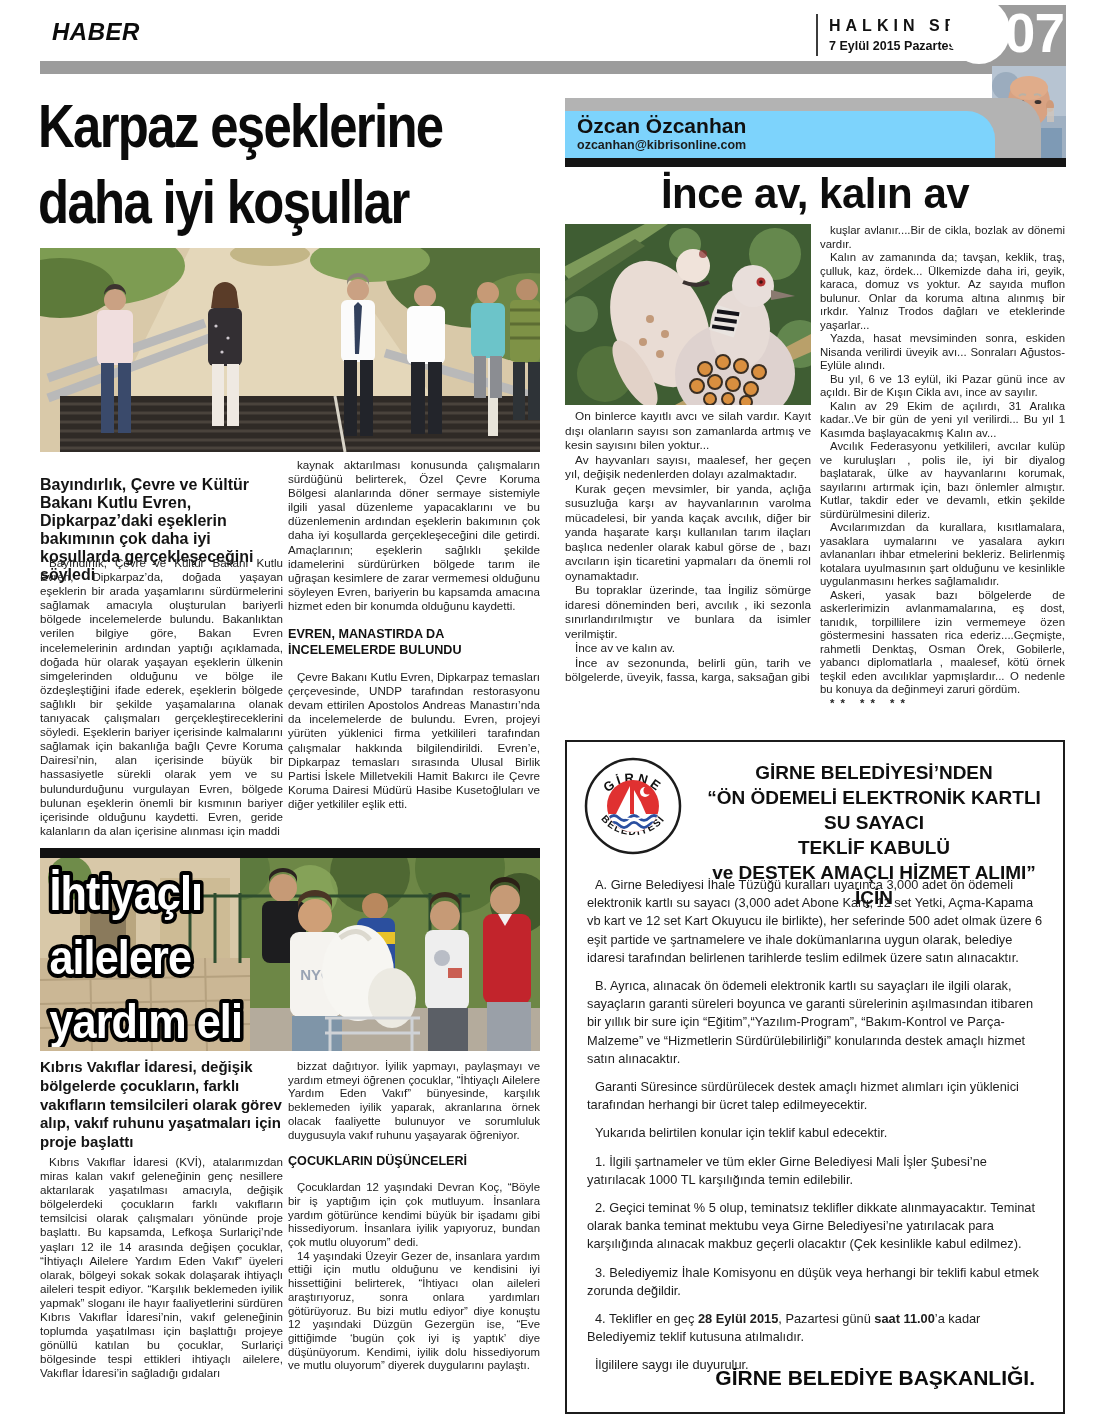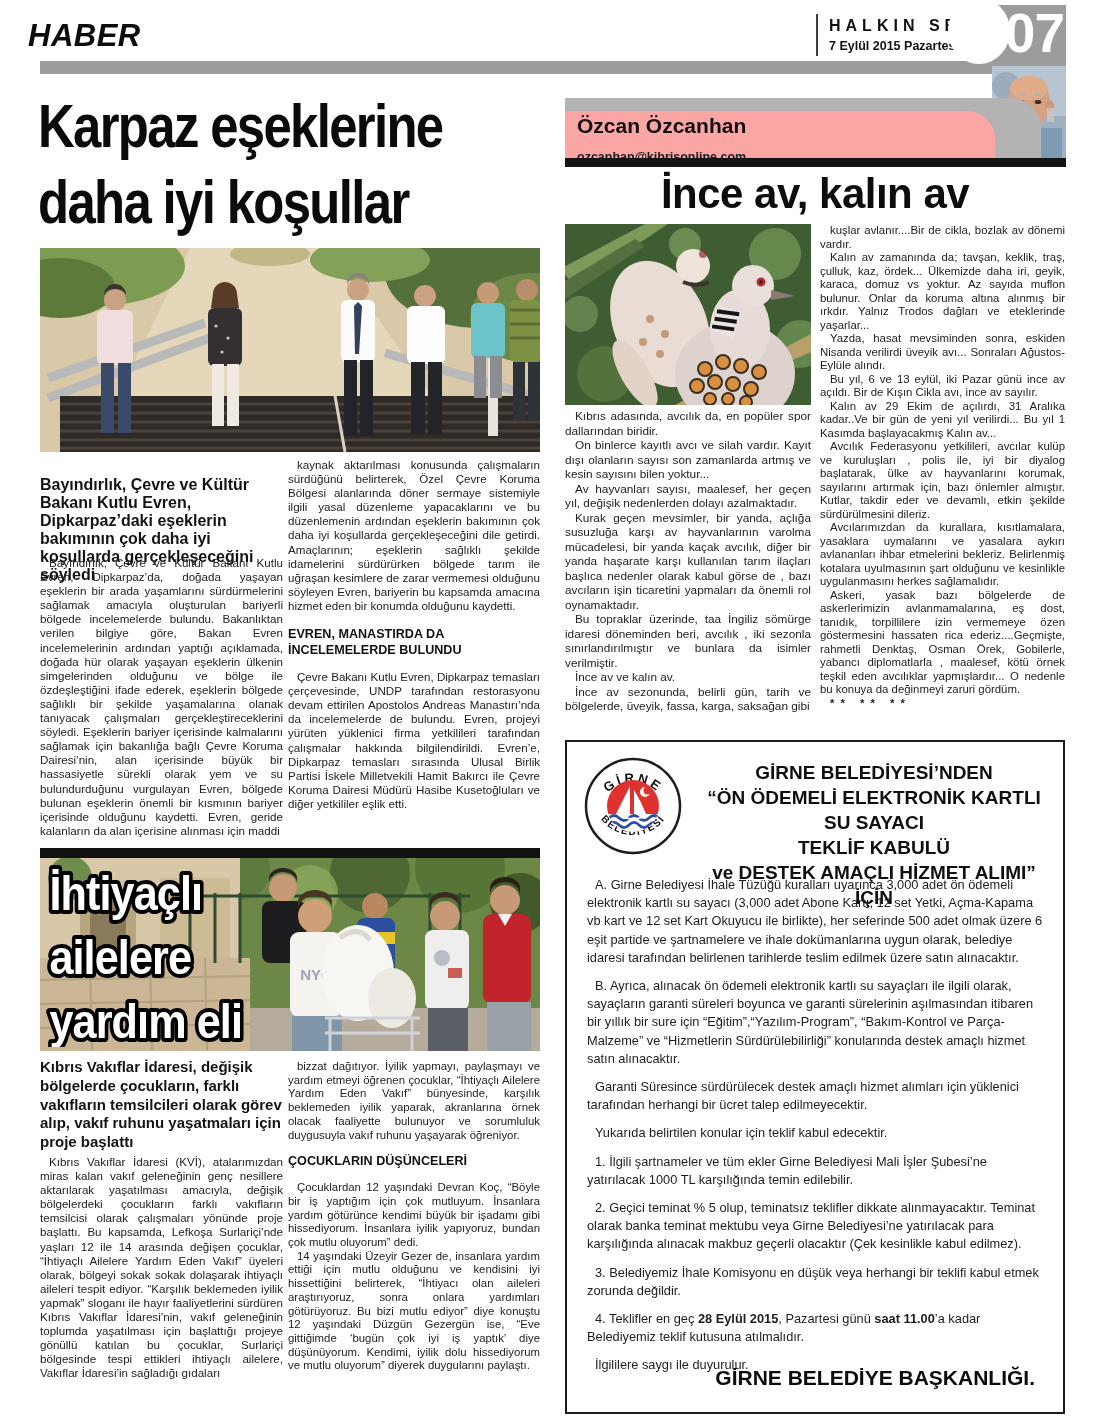--- a/index.html
+++ b/index.html
@@ -4,21 +4,21 @@
 <style>
   * { margin:0; padding:0; box-sizing:border-box; }
   html,body { background:#ffffff; }
   #page {
     position:relative; width:1102px; height:1417px; background:#fff;
     font-family:"Liberation Sans", sans-serif; color:#1b1b1b; overflow:hidden;
   }
   .abs { position:absolute; }
 
   
-  #haber { left:28px; top:18px; font-size:31px; font-weight:900; font-style:italic; letter-spacing:0.5px; color:#0c0c0c; }
+  #haber { left:52px; top:18px; font-size:24px; font-weight:900; font-style:italic; letter-spacing:0.5px; color:#0c0c0c; }
   #header-rule { left:40px; top:61px; width:1026px; height:13px; background:#9c9c9c; }
   #mast-divider { left:816px; top:14px; width:2px; height:42px; background:#3c3c3c; }
   #masthead { left:829px; top:17px; font-size:16px; font-weight:bold; letter-spacing:5px; color:#111; }
   #mast-date { left:829px; top:39px; font-size:12.5px; font-weight:bold; color:#111; }
   #pagenum-box { left:985px; top:5px; width:81px; height:57px; background:#9c9c9c; }
   #pagenum-notch { left:948px; top:-2px; width:62px; height:66px; border-radius:50%; background:#fff; }
   #pagenum { left:1000px; top:5px; width:64px; height:57px; font-size:55px; font-weight:bold; color:#fff; text-align:right; line-height:57px; letter-spacing:-1px; }
 
   
   #headline1 { left:38px; top:88px; width:560px; font-size:62px; line-height:76px; font-weight:900; letter-spacing:-2px; color:#0b0b0b; transform:scaleX(0.82); transform-origin:left top; }
@@ -27,23 +27,23 @@
   .body-col { font-size:11.6px; line-height:14.1px; text-align:justify; color:#222; }
   .body-col p { text-indent:9px; }
   #a1-col1 { left:40px; top:556px; width:243px; }
   #a1-col2 { left:288px; top:458px; width:252px; }
   .subhead { font-weight:bold; font-size:12.6px; line-height:16px; text-align:left; color:#111; }
   #a1-subhead { margin-top:13px; }
   .gap-top { margin-top:12px; }
 
   
   #col-band { left:565px; top:98px; width:476px; height:60px; background:#b3b3b3; border-radius:0 30px 0 0; }
-  #col-namebox { left:565px; top:111px; width:430px; height:47px; background:#fca5a5; border-radius:0 28px 0 0; padding:3px 0 0 12px; }
+  #col-namebox { left:565px; top:111px; width:430px; height:47px; background:#7dd3fc; border-radius:0 28px 0 0; padding:3px 0 0 12px; }
   #col-name { font-size:21px; font-weight:bold; color:#101010; }
-  #col-email { font-size:12.5px; font-weight:bold; color:#1c1c1c;margin-top:12px; }
+  #col-email { font-size:12.5px; font-weight:bold; color:#1c1c1c; }
   #col-photo { left:992px; top:66px; width:74px; height:97px; }
   #col-blackrule { left:565px; top:158px; width:501px; height:9px; background:#141414; }
   #col-title { left:565px; top:170px; width:500px; text-align:center; font-size:42px; font-weight:bold; letter-spacing:-0.5px; color:#0d0d0d; }
   #photo-bird { left:565px; top:224px; width:246px; height:181px; }
   #hunt-left { left:565px; top:409px; width:246px; }
   #hunt-right { left:820px; top:224px; width:245px; }
   #hunt-left p, #hunt-right p { text-indent:10px; }
   #hunt-right { font-size:11.4px; line-height:13.5px; }
   #hunt-left { font-size:11.8px; line-height:14.5px; }
   .stars { letter-spacing:6px; font-weight:bold; }
@@ -257,21 +257,20 @@
           <circle cx="168" cy="160" r="7"></circle>
           <circle cx="186" cy="165" r="7"></circle>
         <circle cx="145" cy="175" r="6"></circle>
           <circle cx="163" cy="175" r="6"></circle>
           <circle cx="181" cy="178" r="6"></circle>
       </g>
     </g>
   </svg>
 
   <div class="abs body-col" id="hunt-left">
-    <p>Kıbrıs adasında, avcılık da, en popüler spor dallarından biridir.</p>
     <p>On binlerce kayıtlı avcı ve silah vardır. Kayıt dışı olanların sayısı son zamanlarda artmış ve kesin sayısını bilen yoktur...</p>
     <p>Av hayvanları sayısı, maalesef, her geçen yıl, değişik nedenlerden dolayı azalmaktadır.</p>
     <p>Kurak geçen mevsimler, bir yanda, açlığa susuzluğa karşı av hayvanlarının varolma mücadelesi, bir yanda kaçak avcılık, diğer bir yanda haşarate karşı kullanılan tarım ilaçları başlıca nedenler olarak kabul görse de , bazı avcıların işin ticaretini yapmaları da önemli rol oynamaktadır.</p>
     <p>Bu topraklar üzerinde, taa İngiliz sömürge idaresi döneminden beri, avcılık , iki sezonla sınırlandırılmıştır ve bunlara da isimler verilmiştir.</p>
     <p>İnce av ve kalın av.</p>
     <p>İnce av sezonunda, belirli gün, tarih ve bölgelerde, üveyik, fassa, karga, saksağan gibi</p>
   </div>
 
   <div class="abs body-col" id="hunt-right">
     <p>kuşlar avlanır....Bir de cikla, bozlak av dönemi vardır.</p>

